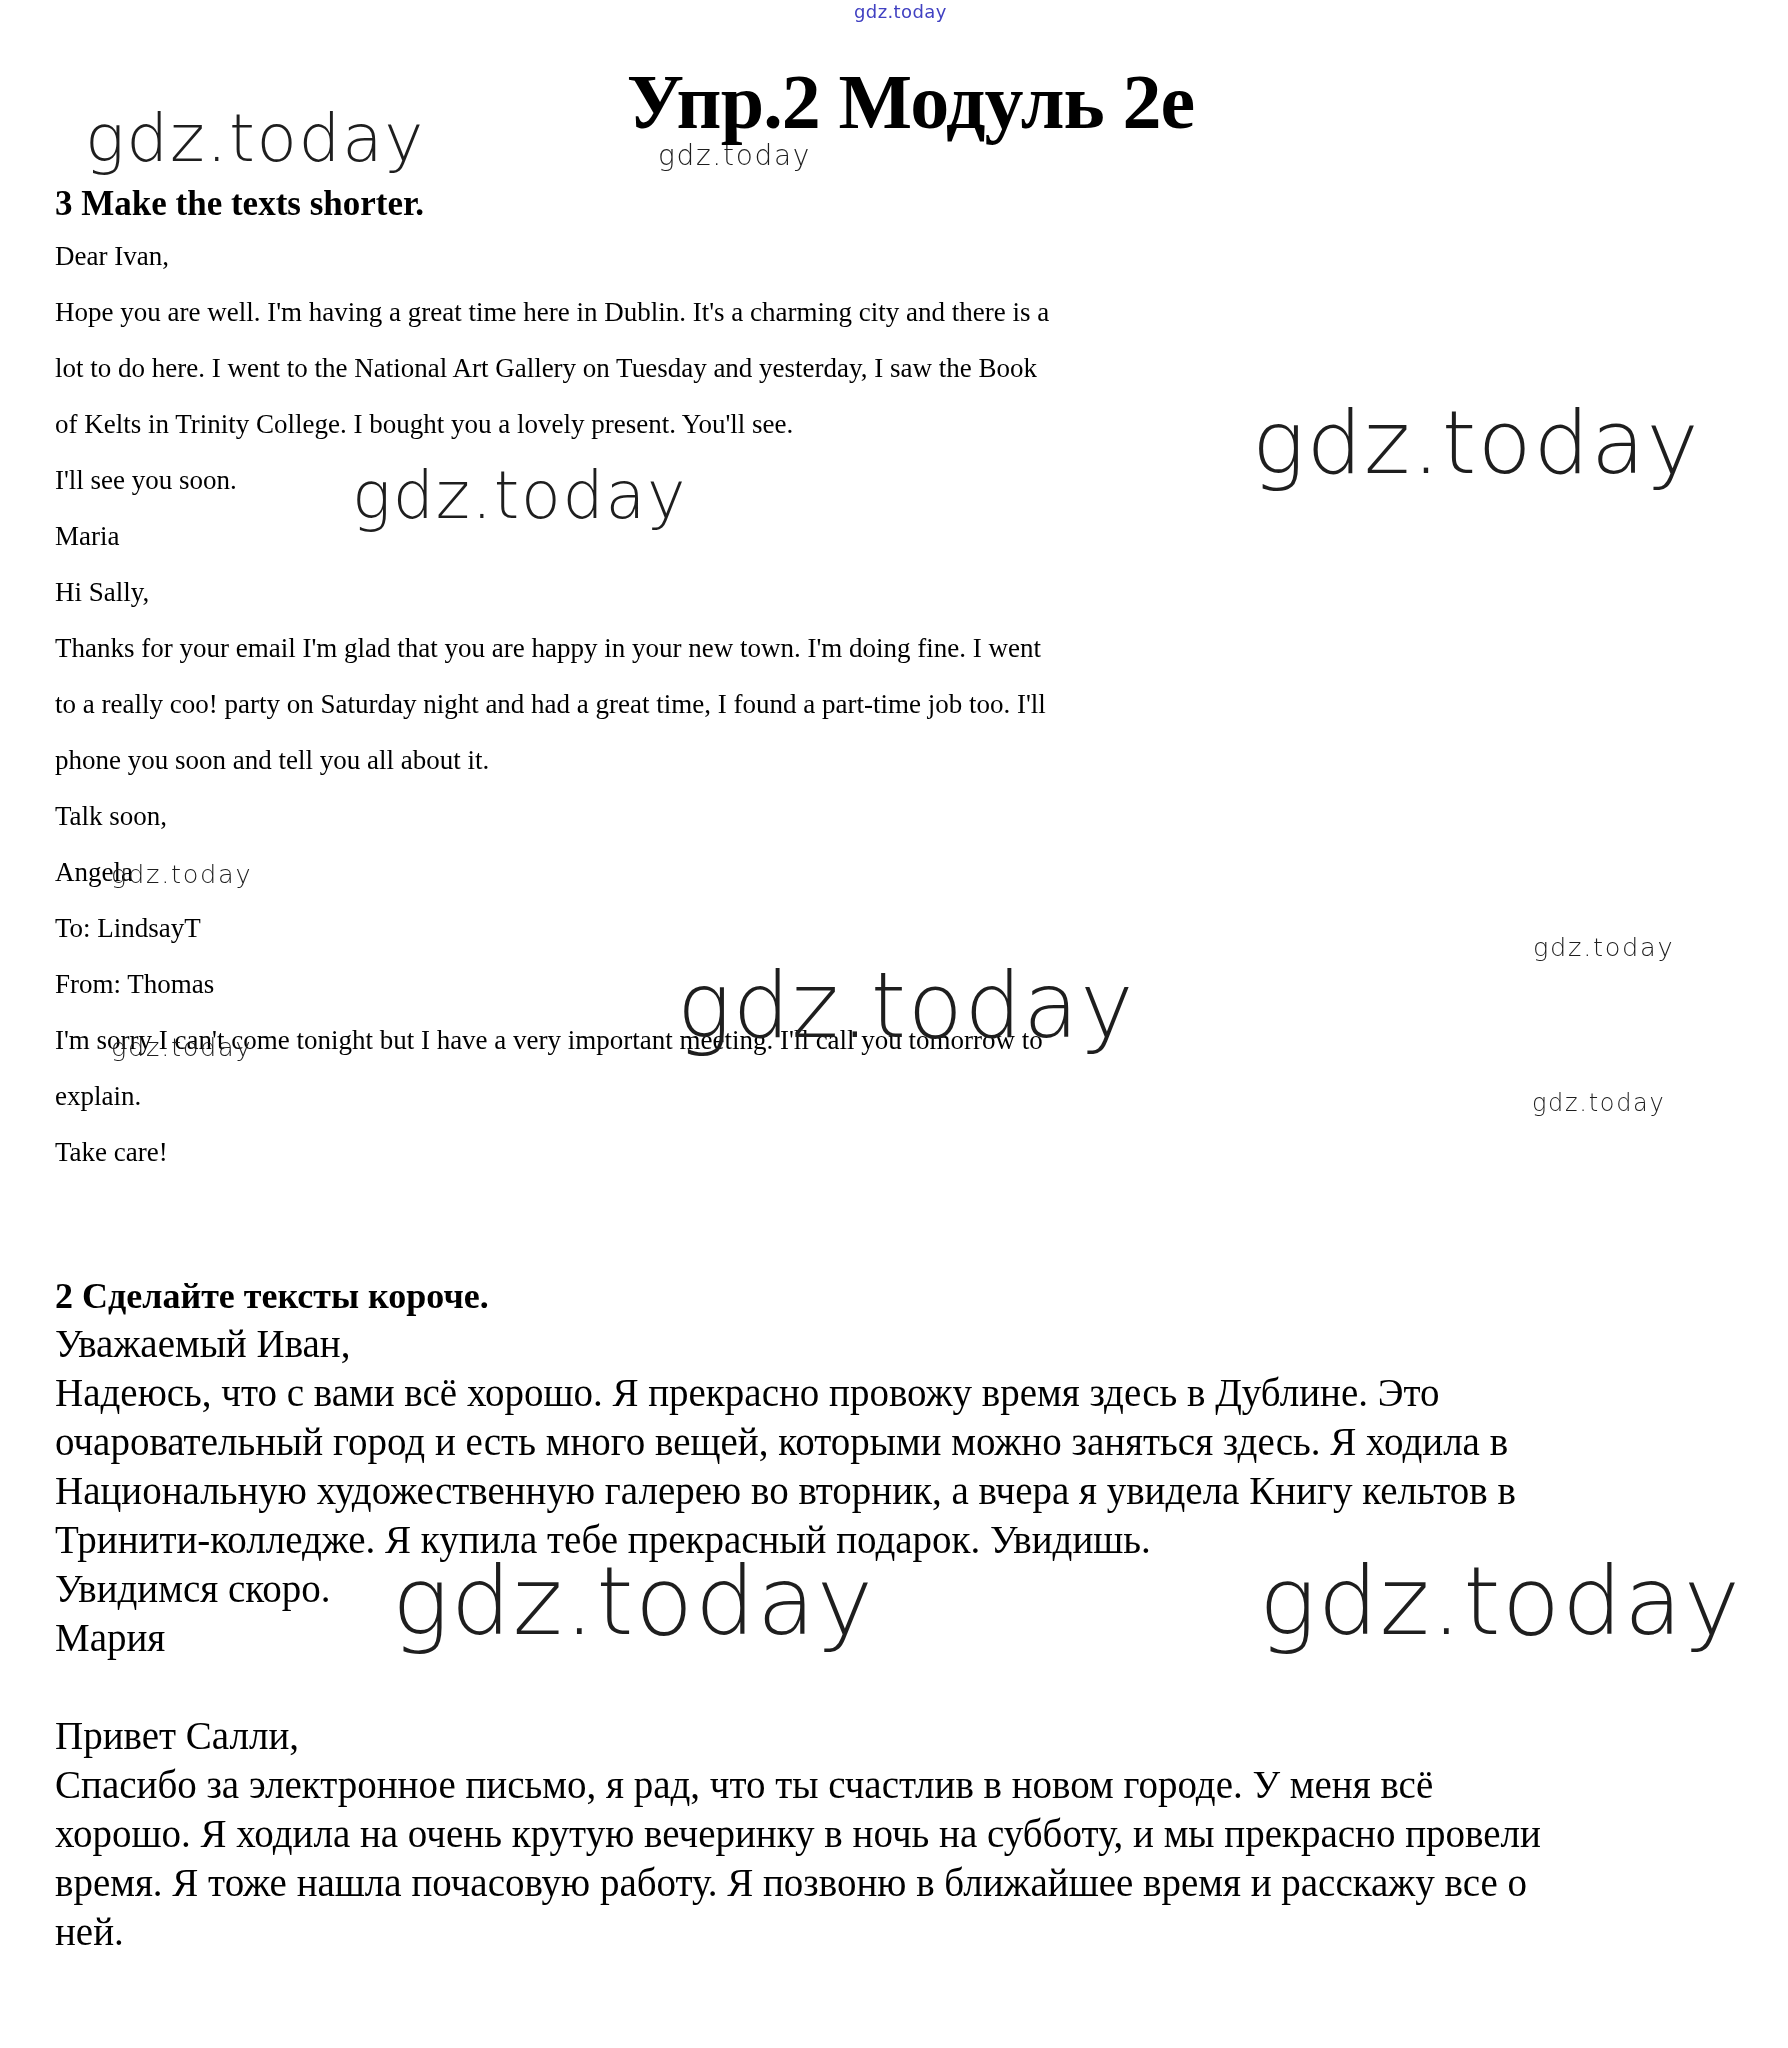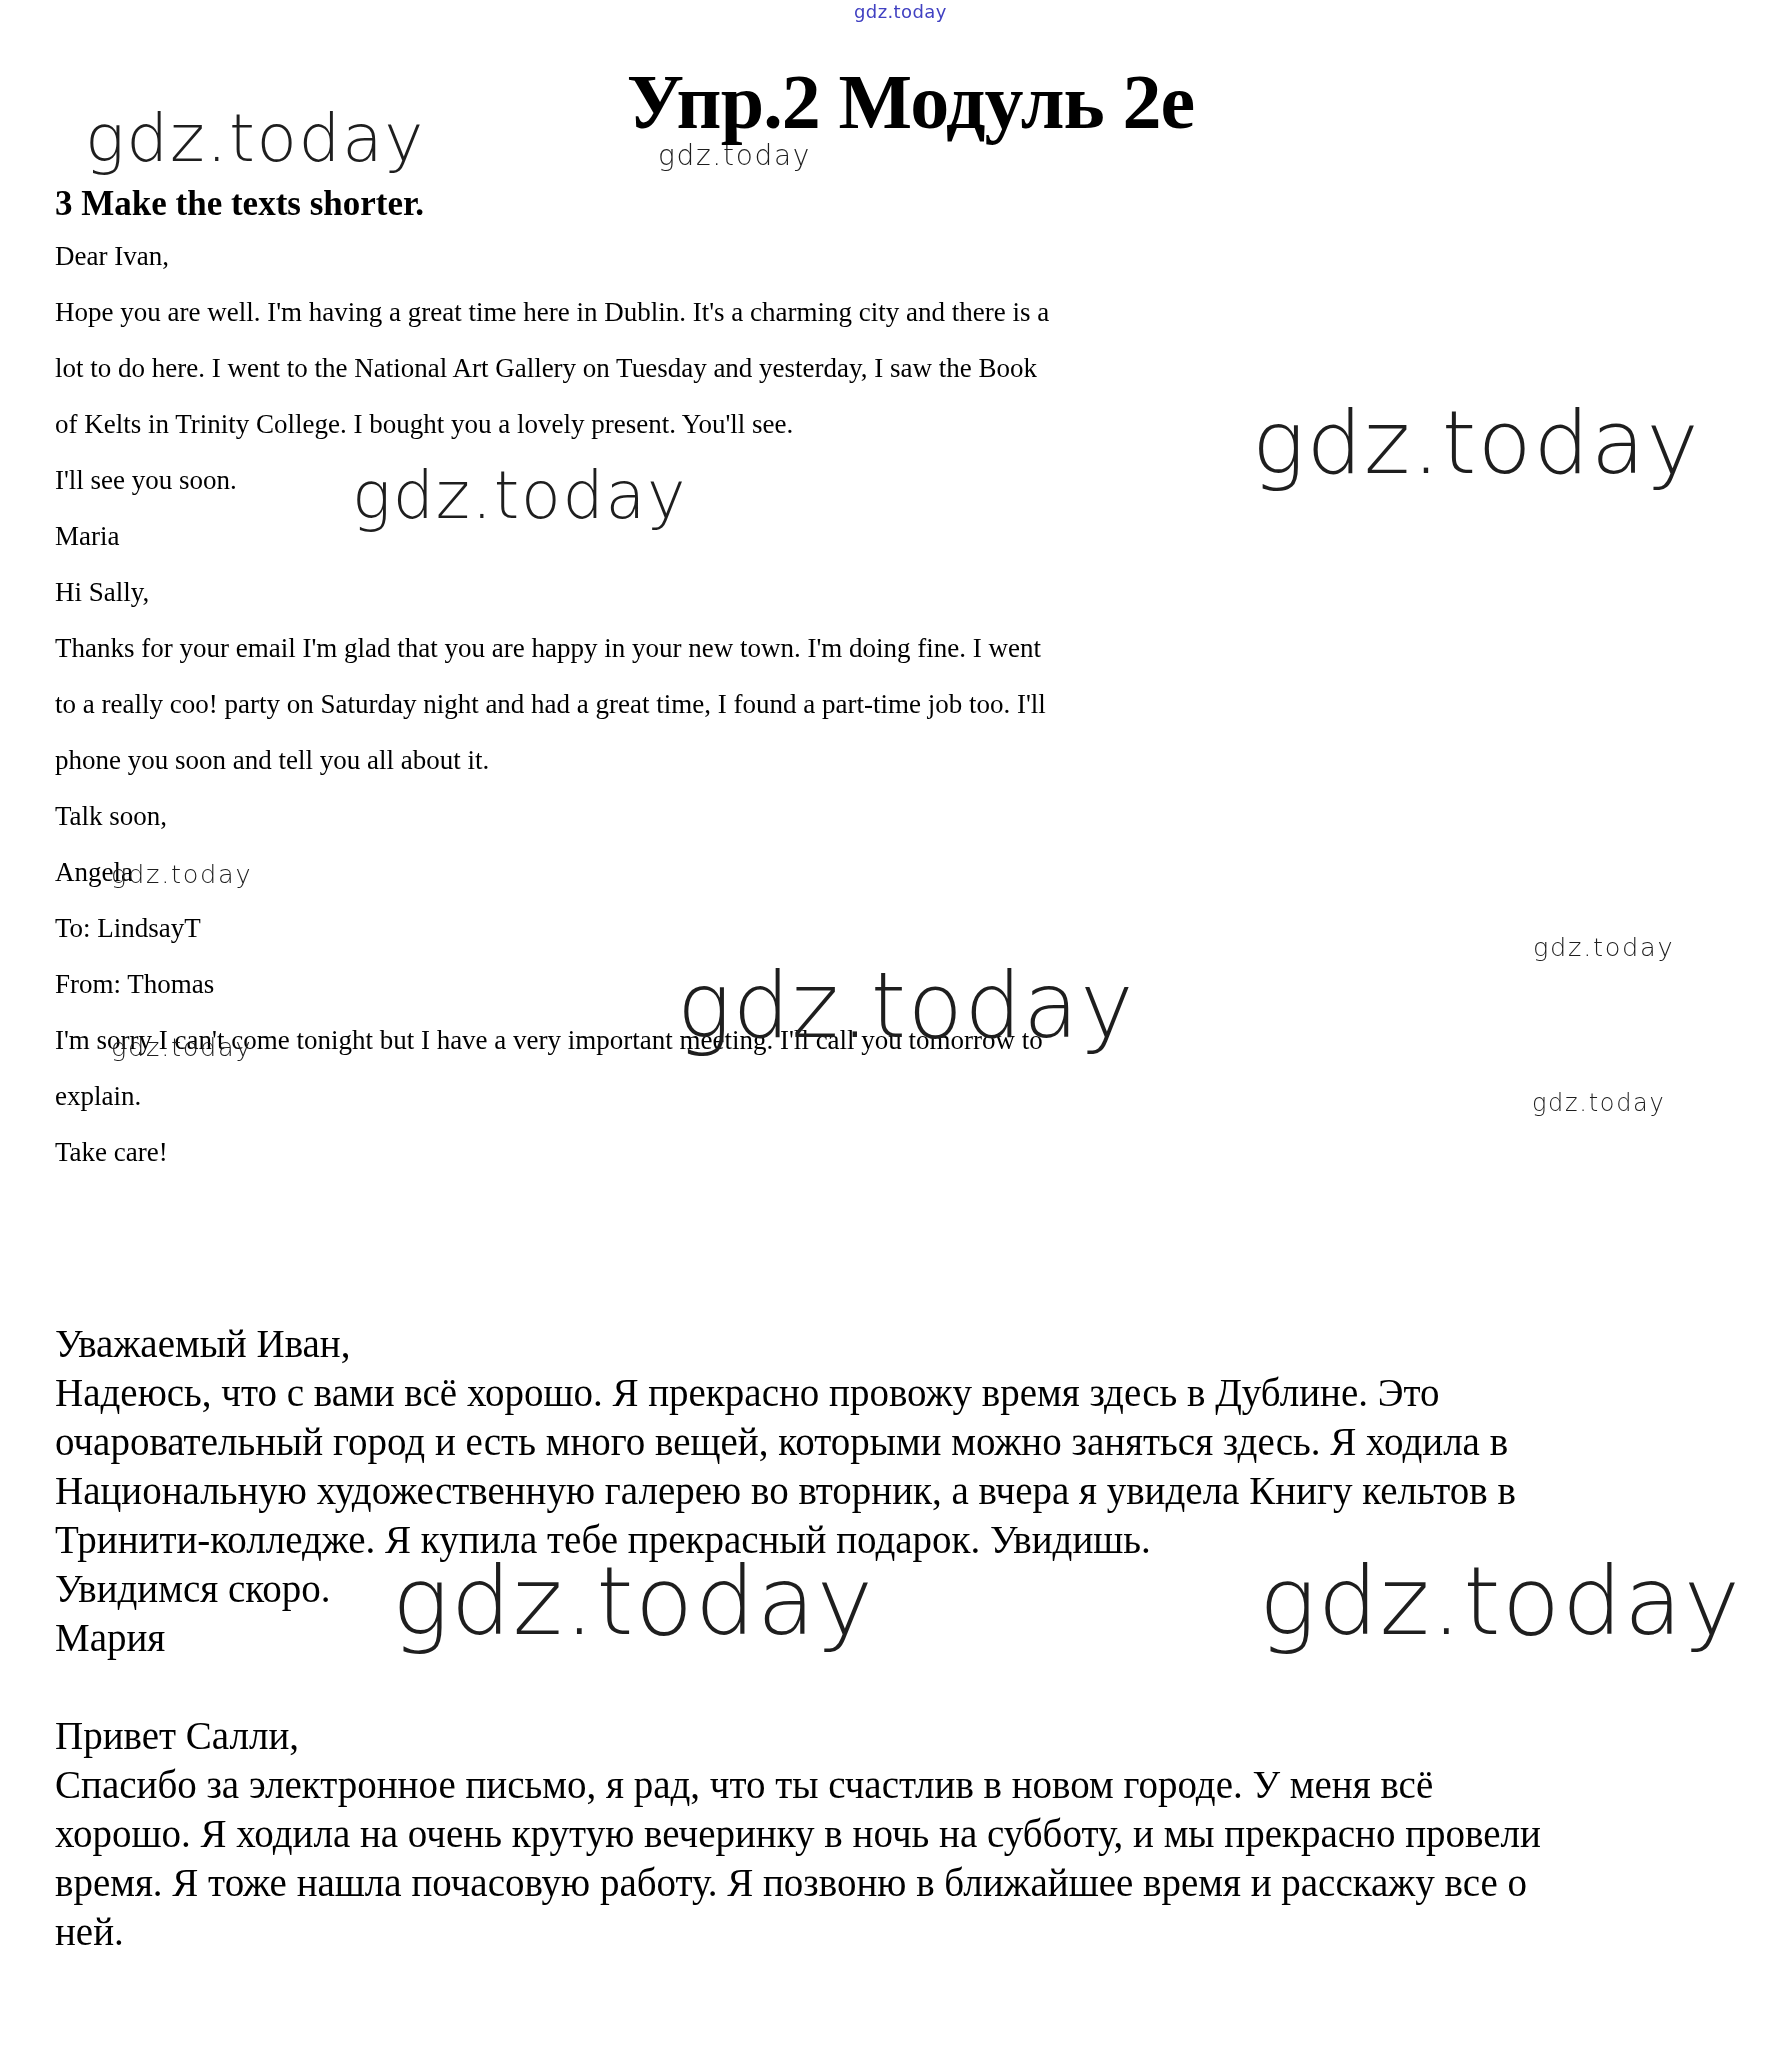--- a/index.html
+++ b/index.html
@@ -70,19 +70,20 @@
   <div class="textblock en"><div class="line">Dear Ivan,</div><div class="line">Hope you are well. I'm having a great time here in Dublin. It's a charming city and there is a</div><div class="line">lot to do here. I went to the National Art Gallery on Tuesday and yesterday, I saw the Book</div><div class="line">of Kelts in Trinity College. I bought you a lovely present. You'll see.</div><div class="line">I'll see you soon.</div><div class="line">Maria</div><div class="line">Hi Sally,</div><div class="line">Thanks for your email I'm glad that you are happy in your new town. I'm doing fine. I went</div><div class="line">to a really coo! party on Saturday night and had a great time, I found a part-time job too. I'll</div><div class="line">phone you soon and tell you all about it.</div><div class="line">Talk soon,</div><div class="line">Angela</div><div class="line">To: LindsayT</div><div class="line">From: Thomas</div><div class="line">I'm sorry I can't come tonight but I have a very important meeting. I'll call you tomorrow to</div><div class="line">explain.</div><div class="line">Take care!</div></div>
 
   <span class="wm w4">gdz.today</span>
   <span class="wm w5">gdz.today</span>
   <span class="wm w6">gdz.today</span>
   <span class="wm w7">gdz.today</span>
   <span class="wm w8">gdz.today</span>
   <span class="wm w9">gdz.today</span>
   <span class="wm w10">gdz.today</span>
 
+  <div class="heading ru-heading">2 Сделайте тексты короче.</div>
   <div class="textblock ru"><div class="line">Уважаемый Иван,</div><div class="line">Надеюсь, что с вами всё хорошо. Я прекрасно провожу время здесь в Дублине. Это</div><div class="line">очаровательный город и есть много вещей, которыми можно заняться здесь. Я ходила в</div><div class="line">Национальную художественную галерею во вторник, а вчера я увидела Книгу кельтов в</div><div class="line">Тринити-колледже. Я купила тебе прекрасный подарок. Увидишь.</div><div class="line">Увидимся скоро.</div><div class="line">Мария</div><div class="line">&nbsp;</div><div class="line">Привет Салли,</div><div class="line">Спасибо за электронное письмо, я рад, что ты счастлив в новом городе. У меня всё</div><div class="line">хорошо. Я ходила на очень крутую вечеринку в ночь на субботу, и мы прекрасно провели</div><div class="line">время. Я тоже нашла почасовую работу. Я позвоню в ближайшее время и расскажу все о</div><div class="line">ней.</div></div>
 
   <span class="wm w11">gdz.today</span>
   <span class="wm w12">gdz.today</span>
 
 </div>
 
 
 </body></html>

